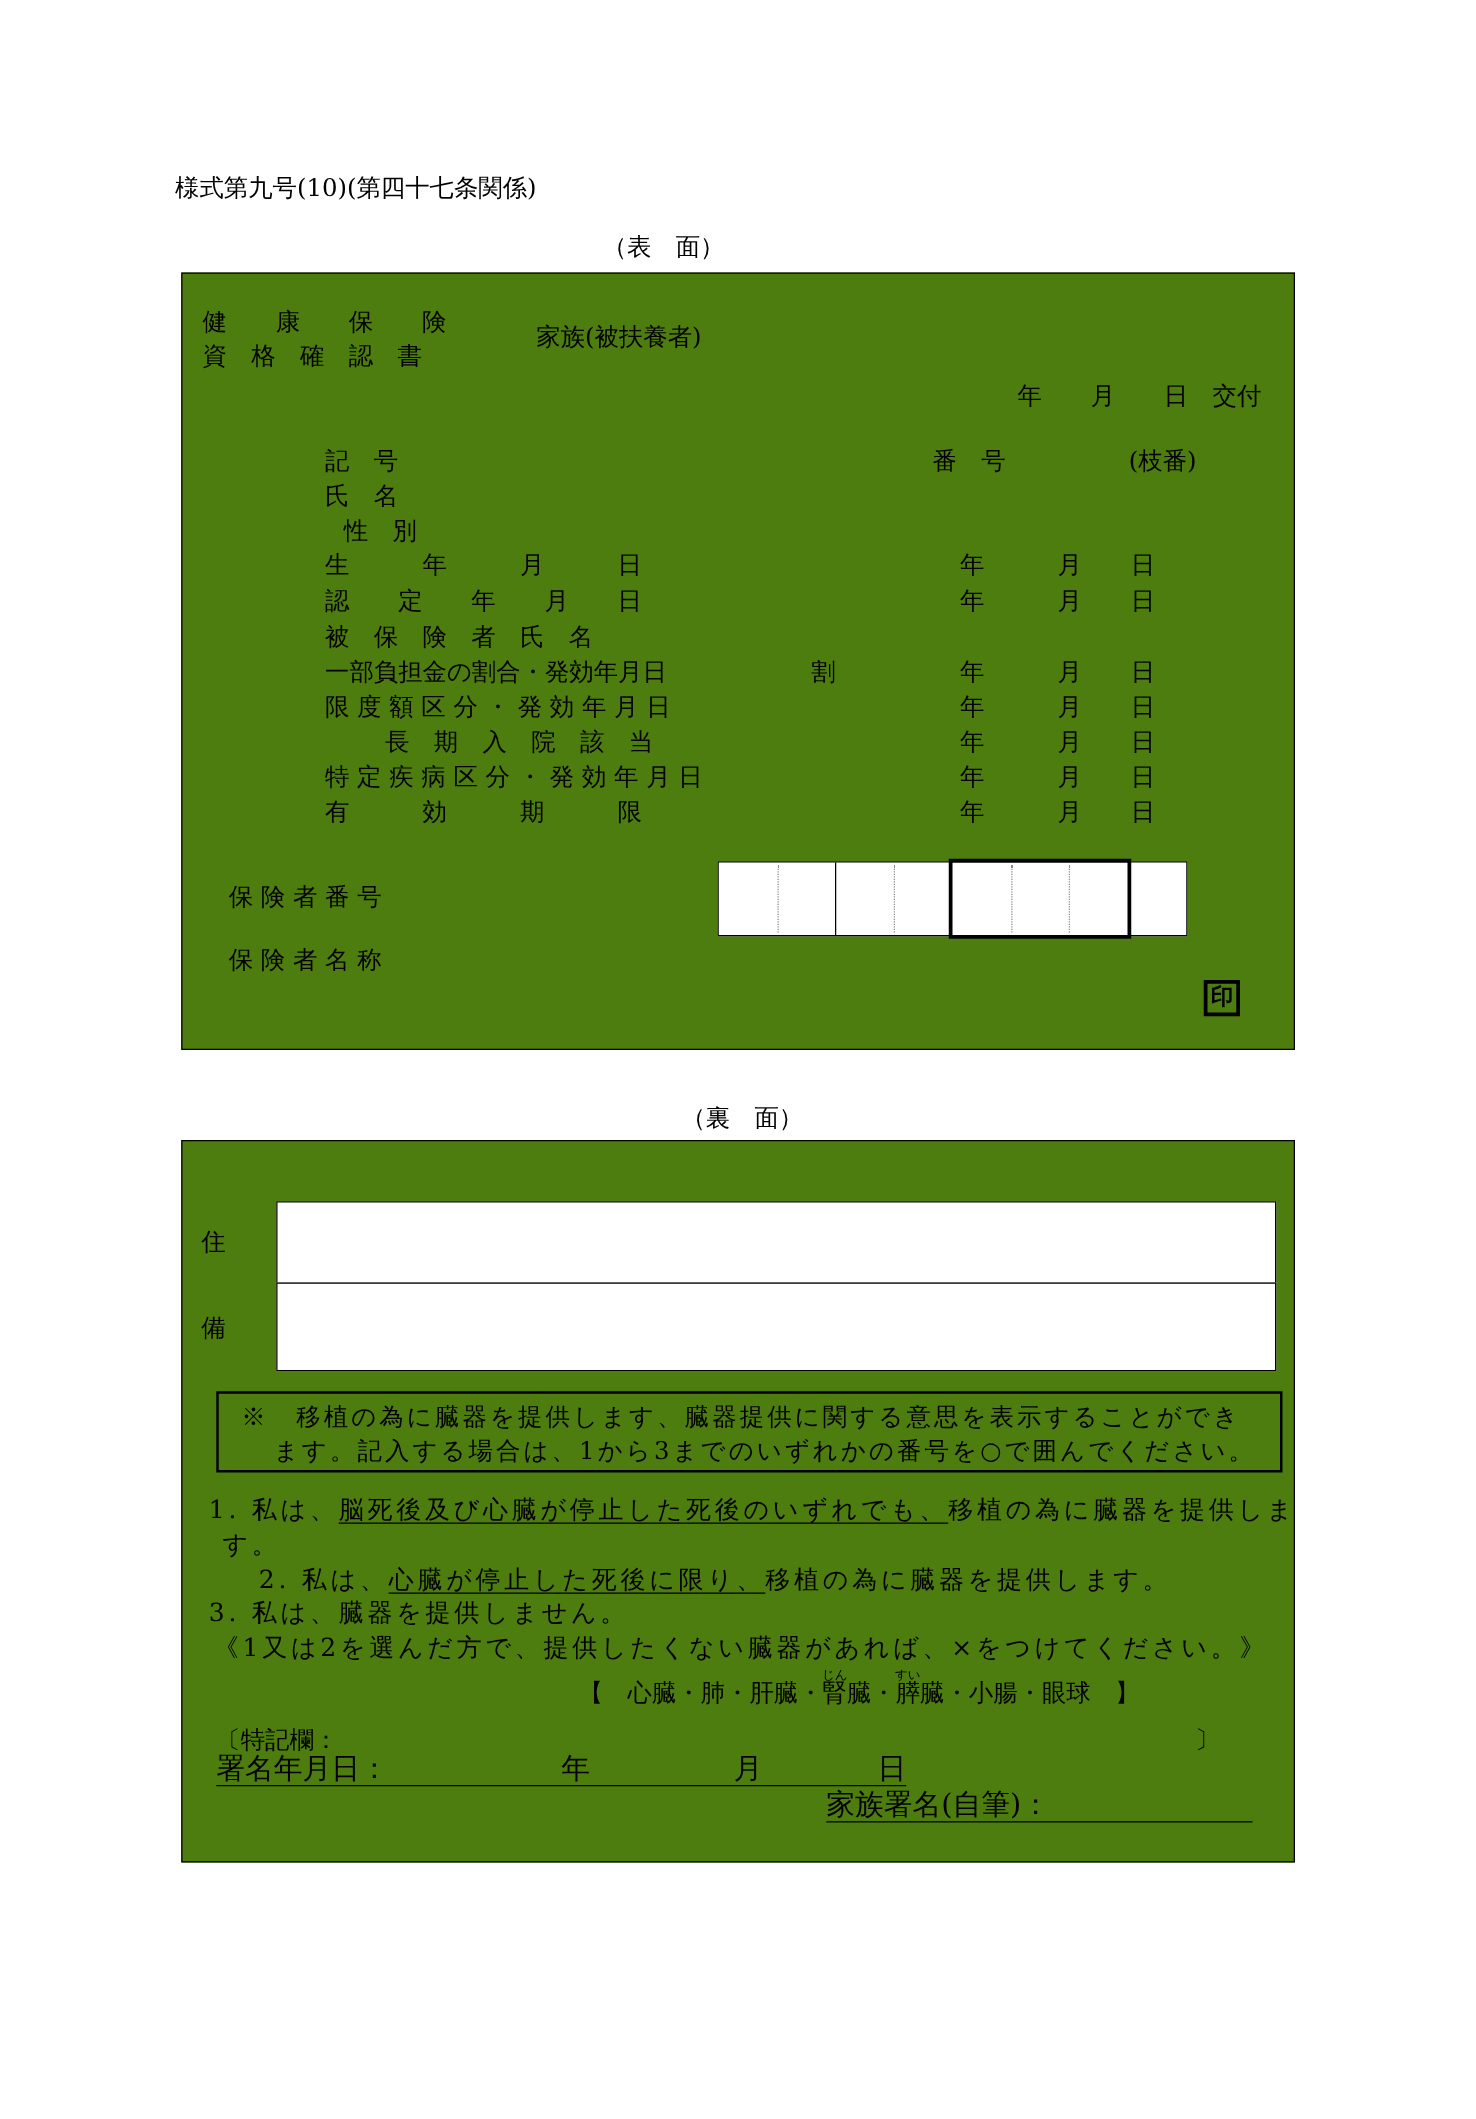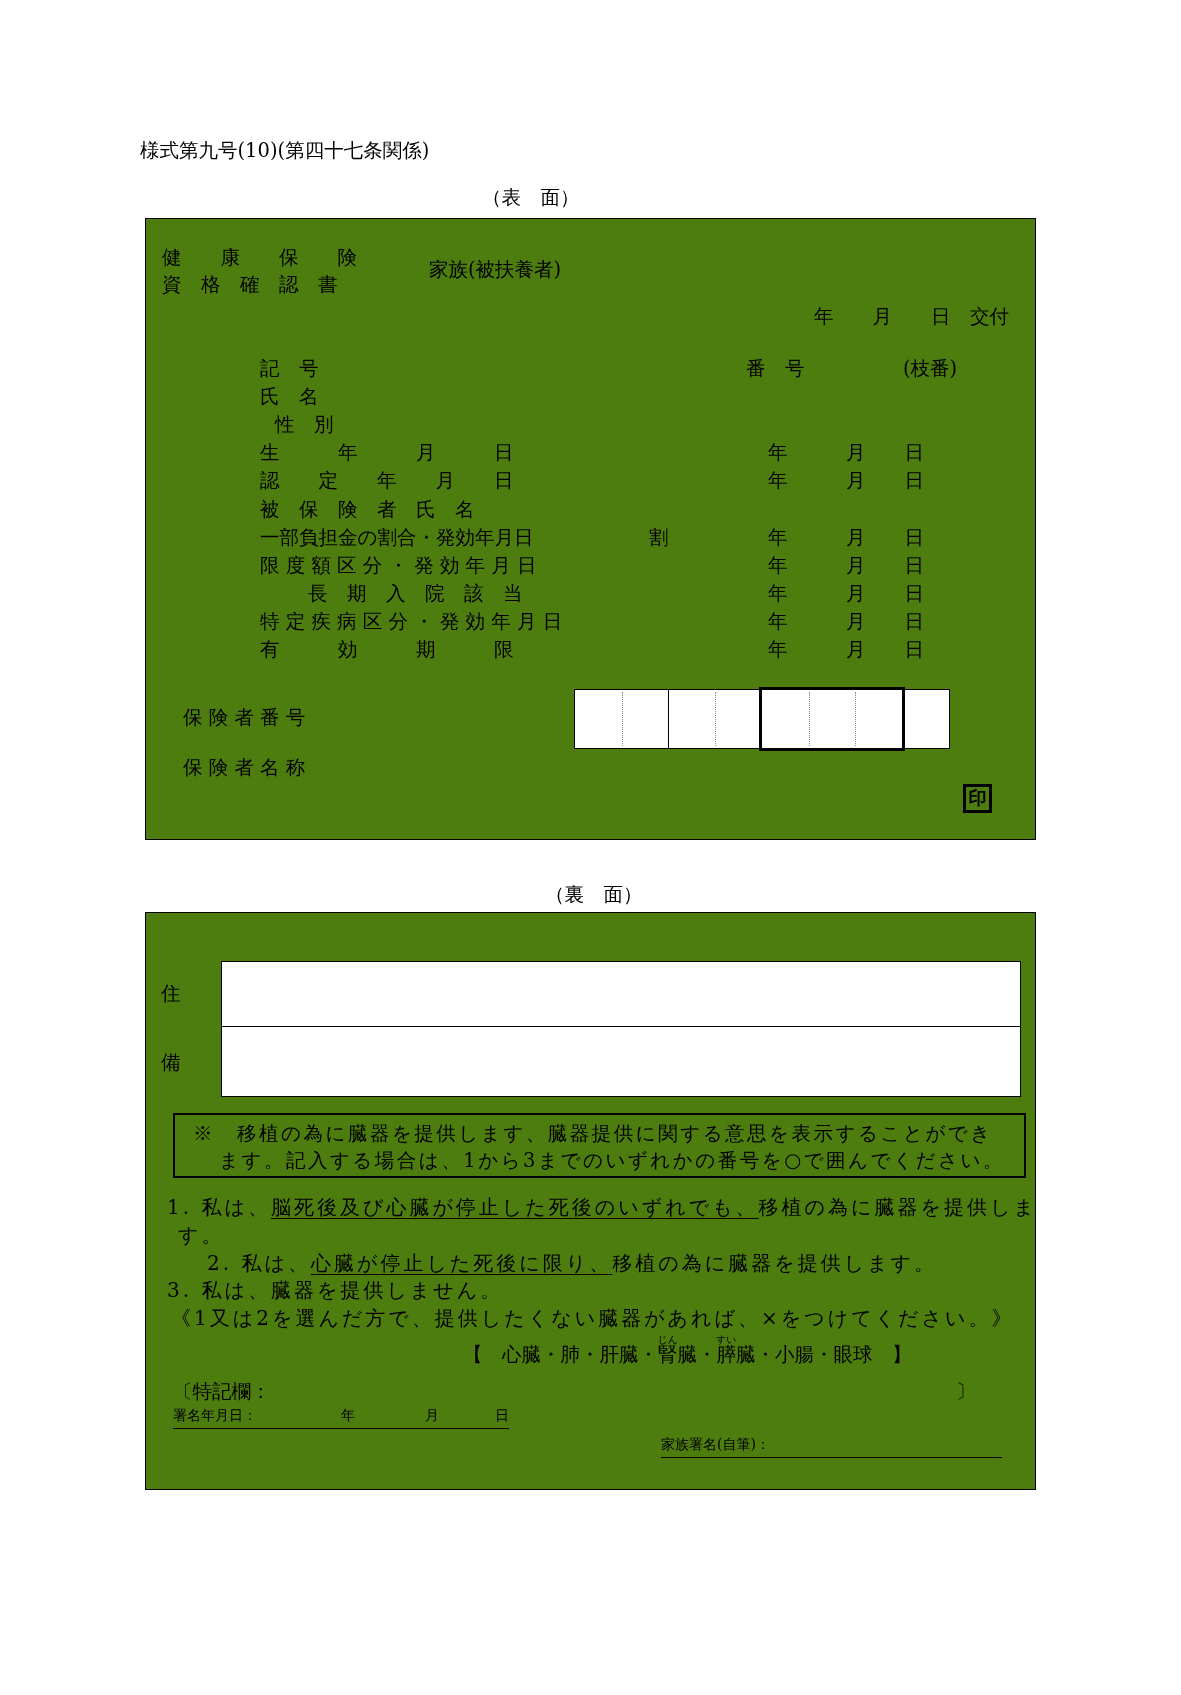--- a/index.html
+++ b/index.html
@@ -27,21 +27,21 @@
   .inner-box { position:absolute; border:1px solid #000; box-sizing:border-box; background:#fff; }
   .notice-box { position:absolute; left:27px; top:200px; width:853px; height:65px;
                 border:2px solid #000; box-sizing:border-box; padding-top:5px; }
   .notice-line { line-height:27px; font-size:19.5px; letter-spacing:2.5px; white-space:pre; }
   .item { font-size:20px; letter-spacing:3px; }
   .ul { text-decoration:underline; text-underline-offset:4px; text-decoration-thickness:1px; }
   .organ-line { position:absolute; left:317px; top:420px; height:44px; line-height:44px;
                 font-size:19.5px; white-space:pre; }
   ruby rt { font-size:10px; letter-spacing:0; }
   .sign-box { position:absolute; border-bottom:1px solid #000; box-sizing:border-box;
-              height:24px; font-size:14px; line-height:20px; white-space:pre; }
+              height:24px; font-size:23px; line-height:20px; white-space:pre; }
 </style>
 </head>
 <body>
 
 <div class="page">
 
   <div class="t" style="left:140px; top:141px;">様式第九号(10)(第四十七条関係)</div>
 
   <div class="t" style="left:482px; top:188px;">（表　面）</div>
 

